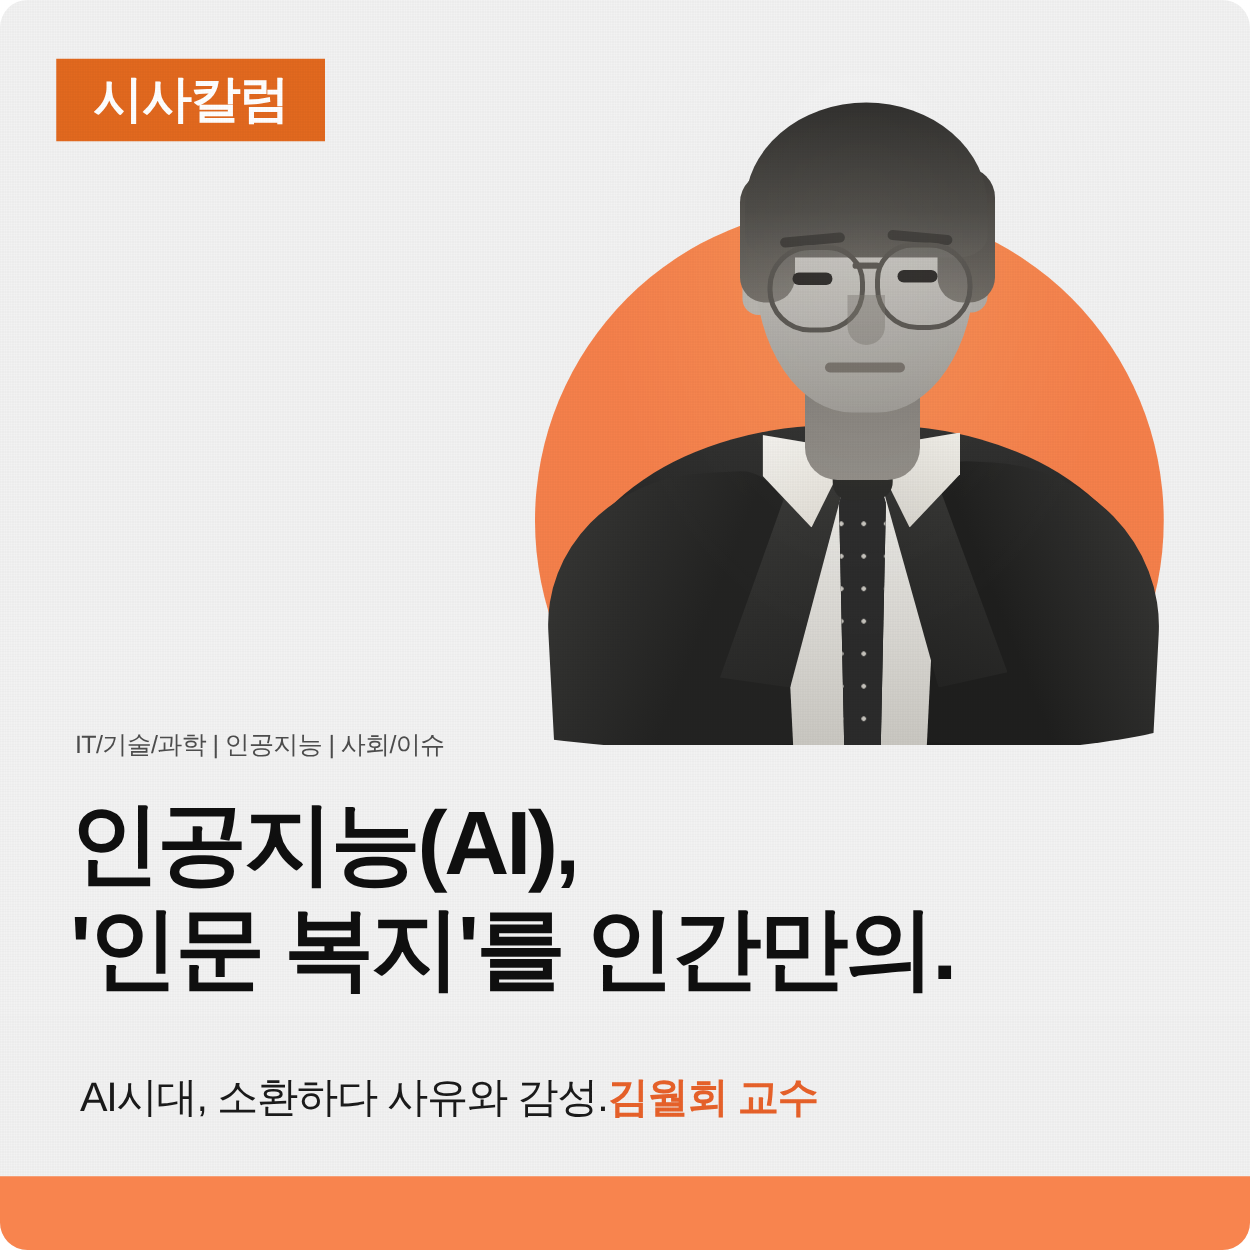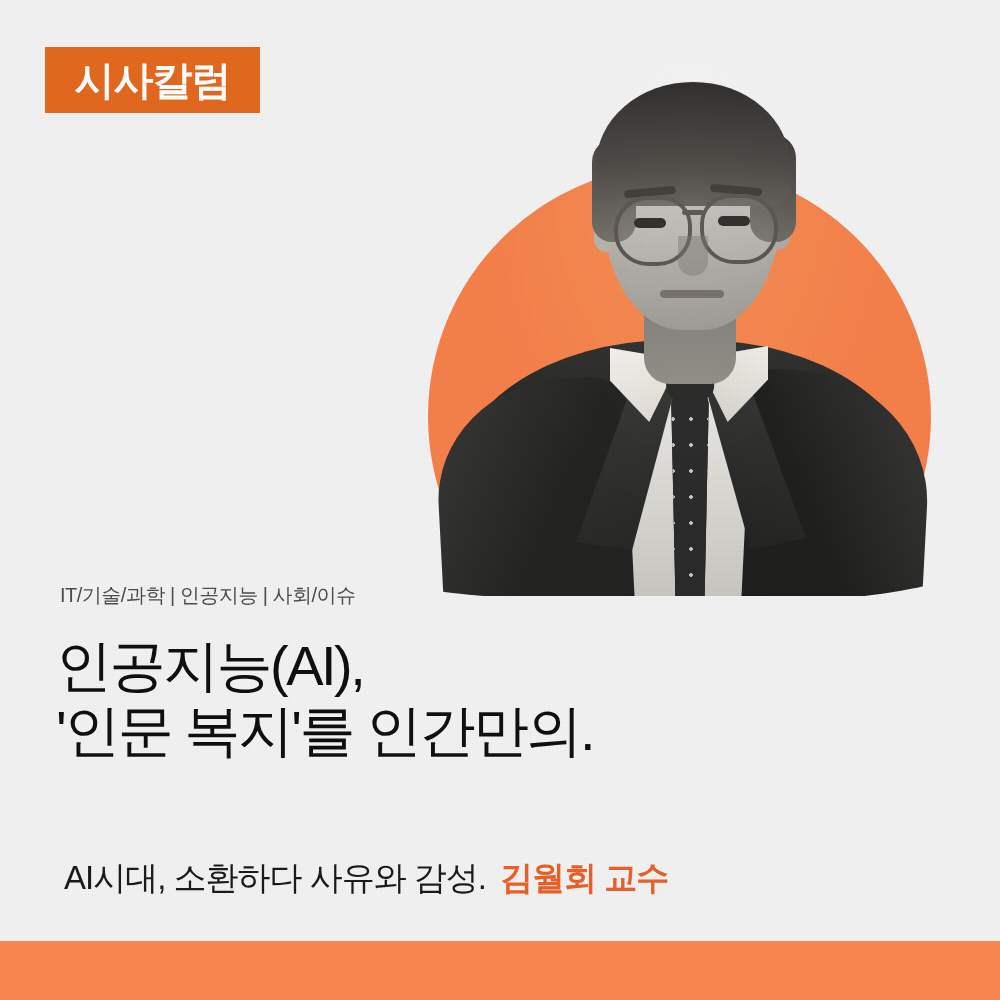--- a/index.html
+++ b/index.html
@@ -10,20 +10,21 @@
   body {
     font-family: "Liberation Sans", "DejaVu Sans", sans-serif;
   }
 
   .card {
     position: relative;
     width: 1000px;
     height: 1000px;
     overflow: hidden;
     background: #f2f2f2;
+    border-radius: 22px;
   }
 
   
   .noise {
     position: absolute;
     inset: 0;
     pointer-events: none;
     opacity: .55;
     background-image:
       repeating-linear-gradient(0deg, rgba(0,0,0,.022) 0 1px, rgba(255,255,255,0) 1px 2px),
@@ -221,42 +222,42 @@
     white-space: nowrap;
     z-index: 5;
   }
 
   .headline {
     position: absolute;
     left: 56px;
     top: 634px;
     z-index: 5;
     color: #101010;
-    font-size: 56px;
-    font-weight: 400;
+    font-size: 72px;
+    font-weight: 700;
     line-height: 1.16;
     letter-spacing: -2.5px;
     white-space: nowrap;
   }
   .headline .l2 { display: block; }
 
   .subline {
     position: absolute;
     left: 64px;
     top: 856px;
     z-index: 5;
     font-size: 33px;
     color: #1b1b1b;
     letter-spacing: -1px;
     white-space: nowrap;
   }
   .subline .author {
     color: #e8622a;
     font-weight: 700;
-    margin-left: 14px;
+    margin-left: 0;
   }
 
   
   .bottom-bar {
     position: absolute;
     left: 0;
     right: 0;
     top: 941px;
     height: 59px;
     background: #f8844e;

